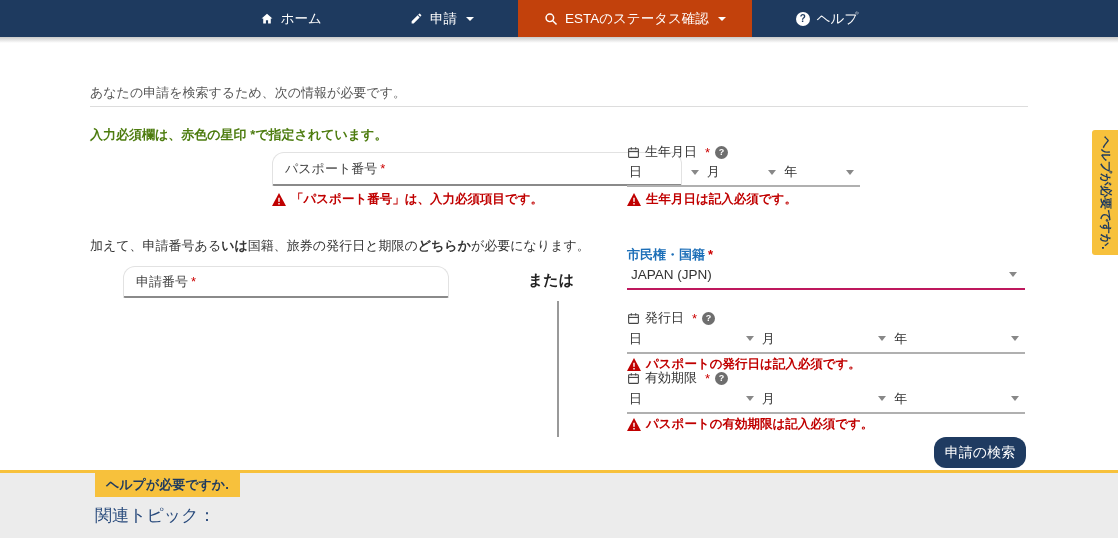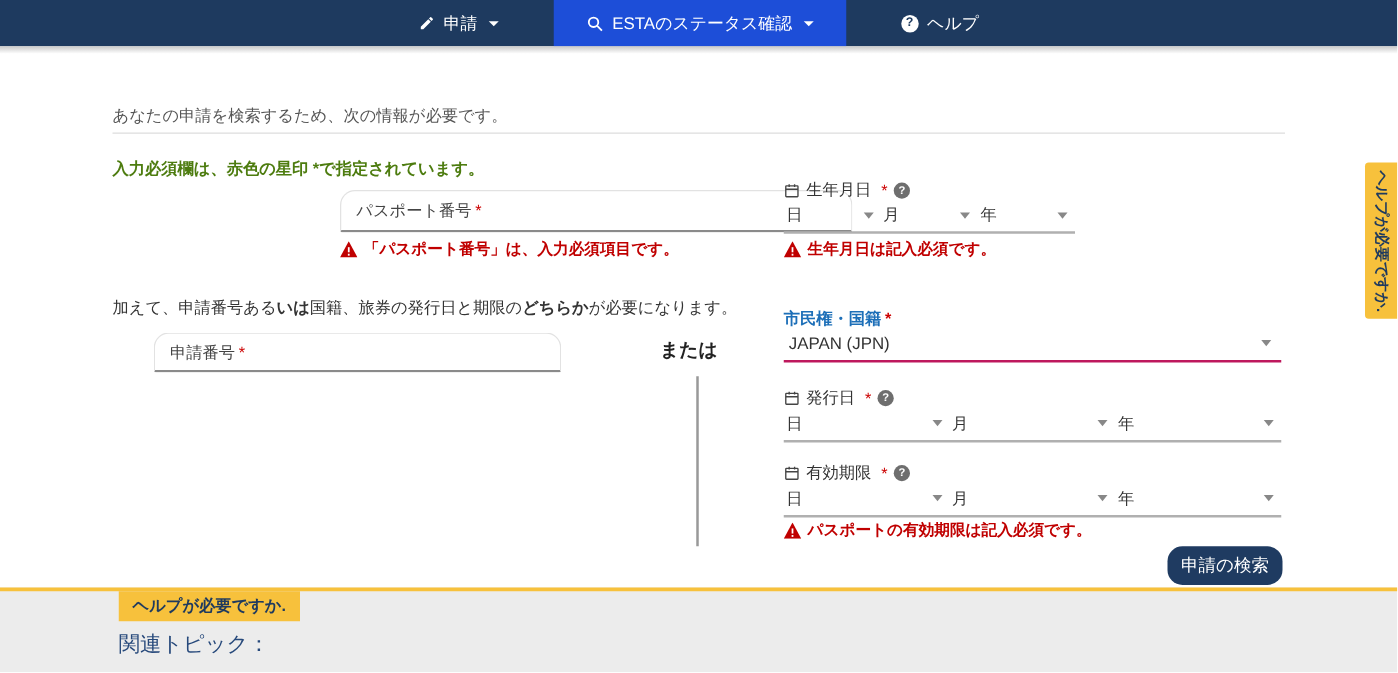--- a/index.html
+++ b/index.html
@@ -5,21 +5,21 @@
   * { margin:0; padding:0; box-sizing:border-box; }
   html,body { background:#fff; }
   body { font-family:"Liberation Sans","DejaVu Sans",sans-serif; }
   .screen { position:relative; width:1118px; height:538px; background:#fff; overflow:hidden; }
 
   
   .navbar { position:absolute; top:0; left:0; width:100%; height:37px;
             background:#1e3a5f; display:flex; justify-content:center; align-items:stretch; }
   .nav-item { display:flex; align-items:center; gap:7px; padding:0 44px;
               color:#fff; font-size:13.5px; cursor:pointer; white-space:nowrap; }
-  .nav-item.active { background:#1d4ed8; padding:0 26px; }
+  .nav-item.active { background:#c2410c; padding:0 26px; }
   .nav-caret { width:0; height:0; border-left:4px solid transparent;
                border-right:4px solid transparent; border-top:4px solid #fff; margin-left:2px; }
   .nav-q { display:inline-flex; width:14px; height:14px; border-radius:50%; background:#fff;
            color:#1e3a5f; font-size:10px; font-weight:bold; align-items:center; justify-content:center; }
   .nav-shadow { position:absolute; top:37px; left:0; width:100%; height:6px;
                 background:linear-gradient(#c9c9c9,rgba(255,255,255,0)); }
 
   
   .page-title { position:absolute; left:90px; top:50px; font-size:22px; font-weight:bold; color:#17698e; }
   .subtitle   { position:absolute; left:90px; top:84px; font-size:13px; color:#555; }
@@ -92,20 +92,26 @@
 
   svg { display:block; }
 </style>
 </head>
 <body>
 
 <div class="screen">
 
   <nav class="navbar">
     <div class="nav-item">
+      <svg width="14" height="13" viewBox="0 0 24 24" fill="#fff">
+          <path d="M12 3 L2 12 h3 v9 h5 v-6 h4 v6 h5 v-9 h3 Z"></path>
+        </svg>
+      <span>ホーム</span>
+    </div>
+    <div class="nav-item">
       <svg width="13" height="13" viewBox="0 0 24 24" fill="#fff">
           <path d="M3 17.25V21h3.75L17.81 9.94l-3.75-3.75L3 17.25zM20.71 7.04a1 1 0 0 0 0-1.41l-2.34-2.34a1 1 0 0 0-1.41 0l-1.83 1.83 3.75 3.75 1.83-1.83z"></path>
         </svg>
       <span>申請</span>
       <i class="nav-caret"></i>
     </div>
     <div class="nav-item active">
       <svg width="14" height="14" viewBox="0 0 24 24" fill="none" stroke="#fff" stroke-width="2.5">
           <circle cx="10" cy="10" r="6.5"></circle>
           <line x1="15" y1="15" x2="21.5" y2="21.5"></line>
@@ -211,20 +217,28 @@
     </div>
     <div class="select">
       <span>月</span>
         <i class="sel-caret"></i>
     </div>
     <div class="select">
       <span>年</span>
         <i class="sel-caret"></i>
     </div>
   </div>
+  <div class="error err-issue">
+    <svg width="14" height="13" viewBox="0 0 24 22">
+        <path d="M12 0 L24 22 H0 Z" fill="#c00000"></path>
+        <rect x="10.8" y="8" width="2.4" height="7" fill="#fff"></rect>
+        <rect x="10.8" y="17" width="2.4" height="2.6" fill="#fff"></rect>
+      </svg>
+    <span>パスポートの発行日は記入必須です。</span>
+  </div>
 
   <div class="group-label lbl-exp">
     <svg width="13" height="13" viewBox="0 0 24 24" fill="none" stroke="#444" stroke-width="2">
         <rect x="3" y="5" width="18" height="16" rx="1"></rect>
         <line x1="3" y1="10" x2="21" y2="10"></line>
         <line x1="8" y1="2.5" x2="8" y2="6.5"></line>
         <line x1="16" y1="2.5" x2="16" y2="6.5"></line>
       </svg>
     <span>有効期限</span>
       <span class="req">*</span>

